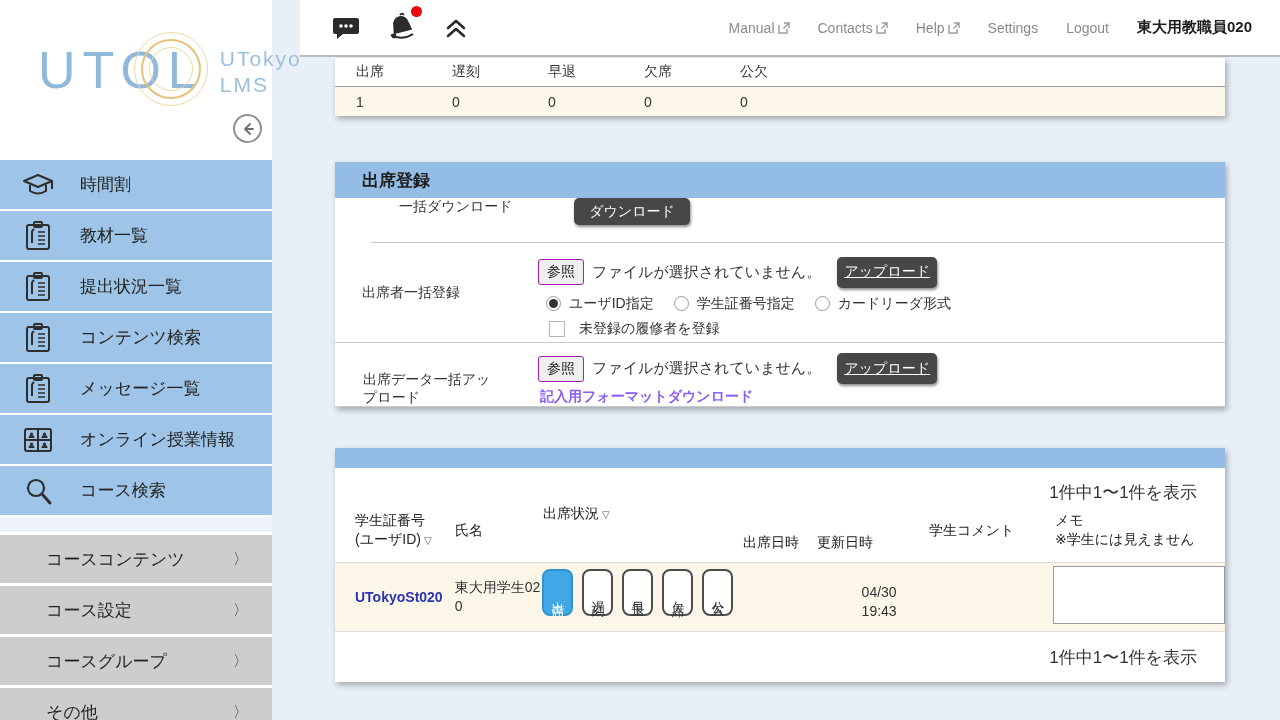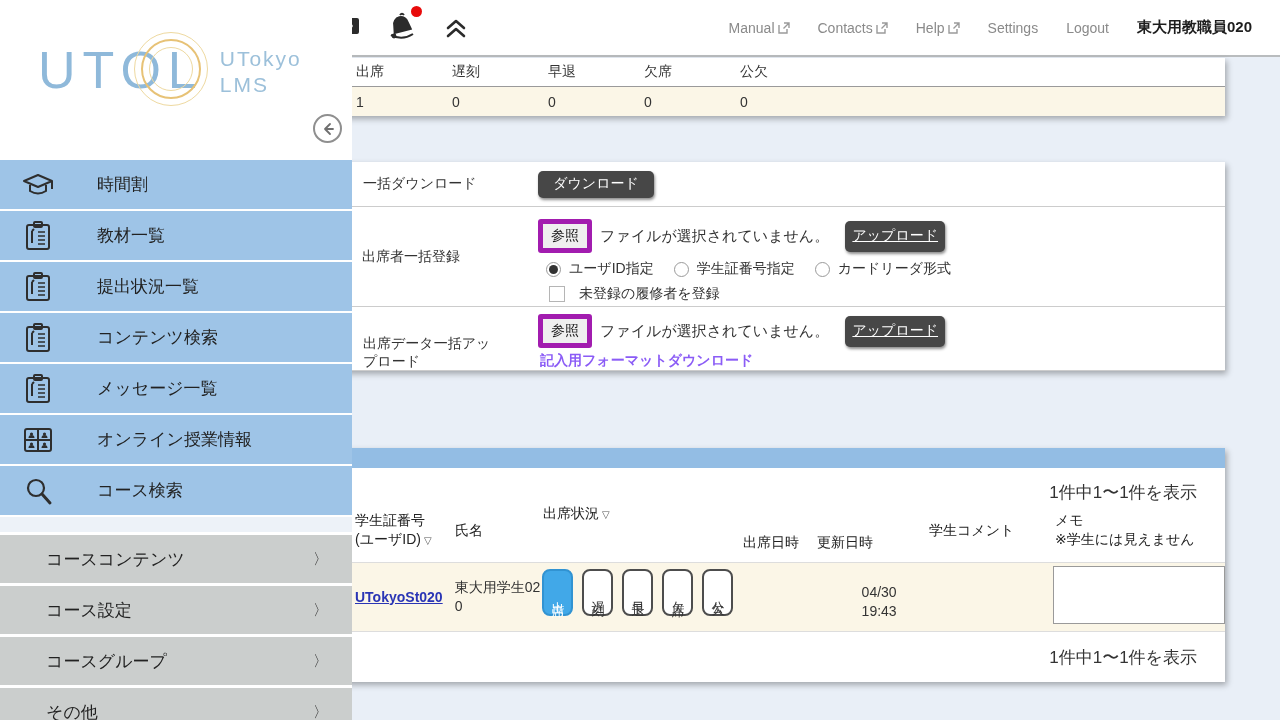--- a/index.html
+++ b/index.html
@@ -1,39 +1,39 @@
 <!DOCTYPE html>
 <html><head>
 <meta charset="utf-8">
 <style>
   * { margin:0; padding:0; box-sizing:border-box; }
   html,body { width:1280px; height:720px; overflow:hidden;
     font-family:"Liberation Sans","DejaVu Sans",sans-serif;
     background:#e9eff7; color:#2b2b2b; }
 
   
-  .sidebar { position:absolute; left:0; top:0; width:352px; height:720px;
+  .sidebar { position:absolute; left:0; top:0; width:272px; height:720px;
     background:#ffffff; z-index:5; }
   .logo-area { position:relative; height:160px; background:#fff; }
   .logo-wrap { position:absolute; left:38px; top:44px; display:flex; align-items:flex-start; }
   .logo-brand { font-size:52px; font-weight:300; color:#8fb9da; letter-spacing:7px; line-height:1; }
   .logo-rings { position:absolute; left:96px; top:-12px; width:74px; height:74px;
     border:1px solid #eed9a0; border-radius:50%; }
   .logo-rings::before { content:""; position:absolute; left:6px; top:6px; right:6px; bottom:6px;
     border:2px solid #e7c276; border-radius:50%; }
   .logo-rings::after { content:""; position:absolute; left:14px; top:14px; right:14px; bottom:14px;
     border:1px solid #eed9a0; border-radius:50%; }
   .logo-sub { margin-left:16px; margin-top:2px; color:#9cc0da; font-size:21px; line-height:1.25; letter-spacing:2px; }
   .collapse-btn { position:absolute; right:10px; top:114px; width:29px; height:29px;
     border:2px solid #8f8f8f; border-radius:50%; background:#fff; display:flex;
     align-items:center; justify-content:center; cursor:pointer; }
 
   .menu { }
   .menu-item { height:49px; background:#9ec4e7; margin-bottom:2px; display:flex;
-    align-items:center; padding-left:18px; cursor:pointer;gap:17px; }
+    align-items:center; padding-left:18px; cursor:pointer; }
   .menu-item .mi-icon { width:40px; height:34px; display:flex; align-items:center; justify-content:center; }
   .menu-item .mi-label { margin-left:22px; font-size:17px; font-weight:500; color:#222; }
 
   .section-gap { height:15px; background:#edf2f8; }
   .menu2-item { height:48px; background:#cbcecd; margin-top:3px; display:flex;
     align-items:center; padding-left:46px; padding-right:24px; cursor:pointer; position:relative; }
   .menu2-item .m2-label { font-size:17px; color:#222; }
   .menu2-item .m2-chevron { position:absolute; right:24px; font-size:15px; color:#333; }
 
   
@@ -62,24 +62,24 @@
 
   
   .card-register { top:162px; }
   .reg-header { height:36px; background:#93bde4; display:flex; align-items:center;
     padding-left:27px; font-size:17px; font-weight:bold; color:#1c1c1c; }
   .reg-row { display:flex; border-bottom:1px solid #ccc; }
   .reg-label { width:203px; padding-left:28px; font-size:14px; color:#333; }
   .btn-dark { background:#474747; color:#fff; border:none; border-radius:5px;
     font-size:14px; cursor:pointer; box-shadow:1px 2px 3px rgba(0,0,0,0.45);
     font-family:inherit; }
-  .btn-browse { background:#efefef; border:5px solid #a21caf; border-radius:3px;
+  .btn-browse { background:#efefef; border:1px solid #a21caf; border-radius:3px;
     font-size:14px; color:#222; padding:3px 8px; cursor:pointer; font-family:inherit; }
   .nofile { font-size:15px; color:#333; }
-  .row1 { height:45px; align-items:center; }
+  .row1 { height:45px; align-items:flex-start;margin-left:36px; }
   .row1 .btn-dark { width:116px; height:27px; }
   .row2 { height:100px; align-items:center; }
   .row2-label { display:flex; align-items:center;padding-left:27px; }
   .row2-controls { display:flex; flex-direction:column; padding-top:9px; gap:7px; }
   .file-line { display:flex; align-items:center; gap:8px; }
   .file-line .btn-dark { width:100px; height:31px; margin-left:8px;text-decoration:underline; }
   .radio-line { display:flex; align-items:center; gap:8px; margin-left:8px; font-size:14px; color:#333; }
   .radio { width:15px; height:15px; border:1px solid #9a9a9a; border-radius:50%;
     background:#fff; display:inline-flex; align-items:center; justify-content:center; cursor:pointer; }
   .radio.sel::after { content:""; width:9px; height:9px; border-radius:50%; background:#333; }
@@ -101,21 +101,21 @@
   .c1 { width:100px; }
   .c2 { width:88px; }
   .c3 { width:200px; align-self:flex-start; margin-top:6px; }
   .c4 { width:74px; align-self:flex-end; margin-bottom:10px; }
   .c5 { width:112px; align-self:flex-end; margin-bottom:10px; }
   .c6 { width:126px; }
   .c7 { flex:1; }
   .sort-glyph { font-size:10px; color:#555; margin-left:3px; }
   .st-datarow { display:flex; align-items:center; height:70px; padding-left:20px;
     background:#fbf6e7; border-top:1px solid #ddd; border-bottom:1px solid #ddd; }
-  .sid-link { color:#2a35b5; font-weight:bold; font-size:14px; cursor:pointer;text-decoration:underline; }
+  .sid-link { color:#2a35b5; font-weight:bold; font-size:14px; cursor:pointer; }
   .sname { font-size:14px; color:#333; width:84px; word-break:break-all; line-height:1.3; }
   .att-group { display:flex; gap:9px; }
   .att-btn { width:31px; height:47px; border:2px solid #4d4d4d; border-radius:8px;
     background:#fff; display:flex; align-items:center; justify-content:center;
     cursor:pointer; font-family:inherit; }
   .att-btn span { writing-mode:vertical-rl; text-orientation:upright; font-size:13px;
     color:#333; line-height:1; letter-spacing:2px; }
   .att-btn.active { background:#41a8e8; border-color:#3193d2; }
   .att-btn.active span { color:#fff; }
   .dt-cell { font-size:14px; color:#333; }
@@ -333,20 +333,21 @@
     <div class="sum-row sum-data">
       <div class="sum-cell">1</div>
       <div class="sum-cell">0</div>
       <div class="sum-cell">0</div>
       <div class="sum-cell">0</div>
       <div class="sum-cell">0</div>
     </div>
   </div>
 
   <div class="card card-register">
+    <div class="reg-header">出席登録</div>
 
     <div class="reg-row row1">
       <div class="reg-label">一括ダウンロード</div>
       <button class="btn-dark">ダウンロード</button>
     </div>
 
     <div class="reg-row row2">
       <div class="reg-label row2-label">出席者一括登録</div>
       <div class="row2-controls">
         <div class="file-line">

